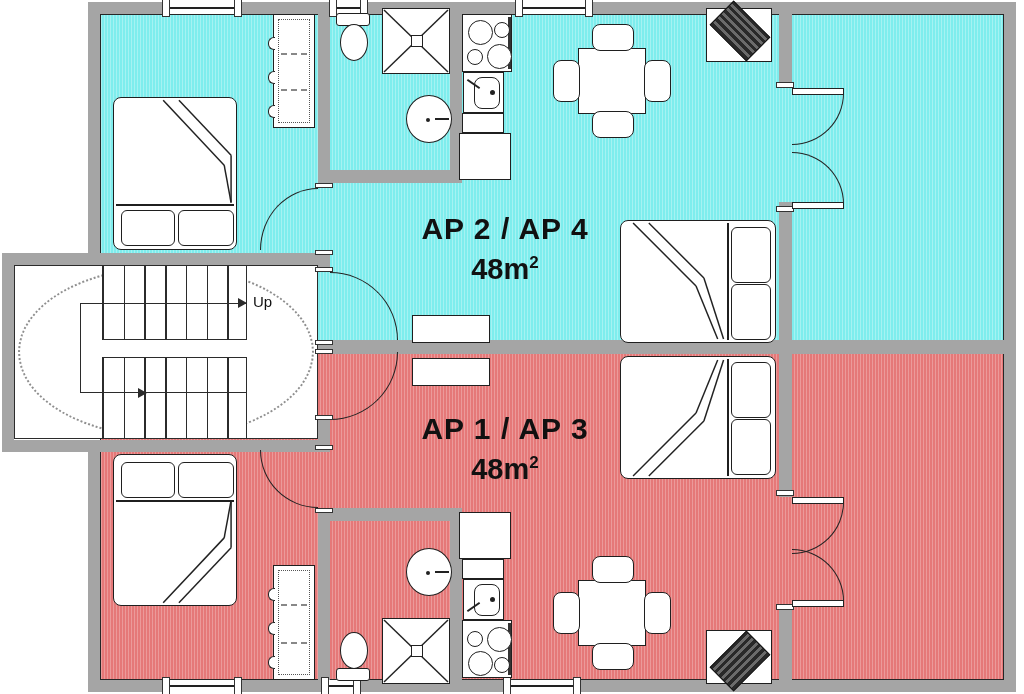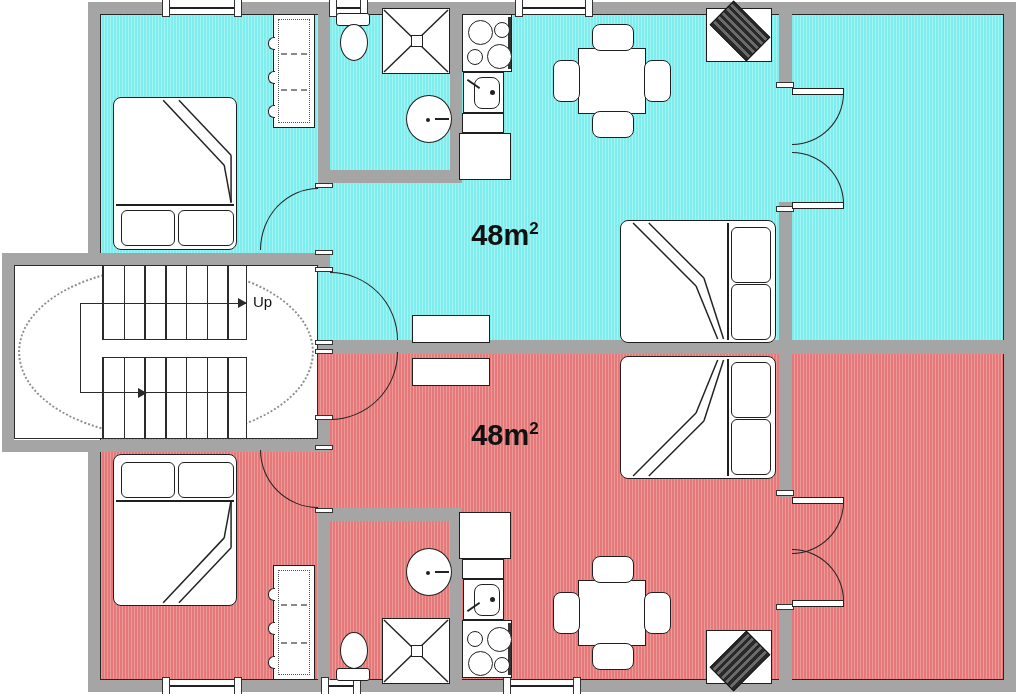--- a/index.html
+++ b/index.html
@@ -294,19 +294,21 @@
   </div>
   <div class="abs furn" style="left:462px;top:620px;width:50px;height:58px;">
     <div class="abs" style="right:0;top:2px;width:3px;height:52px;background:#333;"></div>
     <div class="burner" style="left:5px;top:30px;width:23px;height:23px;"></div>
     <div class="burner" style="left:31px;top:36px;width:14px;height:14px;"></div>
     <div class="burner" style="left:4px;top:10px;width:14px;height:14px;"></div>
     <div class="burner" style="left:24px;top:6px;width:23px;height:23px;"></div>
   </div>
 
   <div class="abs aptlabel" style="left:370px;top:212px;width:270px;">
+    <div class="l1">AP 2 / AP 4</div>
     <div class="l2"><span>48m</span><sup>2</sup></div>
   </div>
   <div class="abs aptlabel" style="left:370px;top:412px;width:270px;">
+    <div class="l1">AP 1 / AP 3</div>
     <div class="l2"><span>48m</span><sup>2</sup></div>
   </div>
 
 </div>
 
 </body></html>

